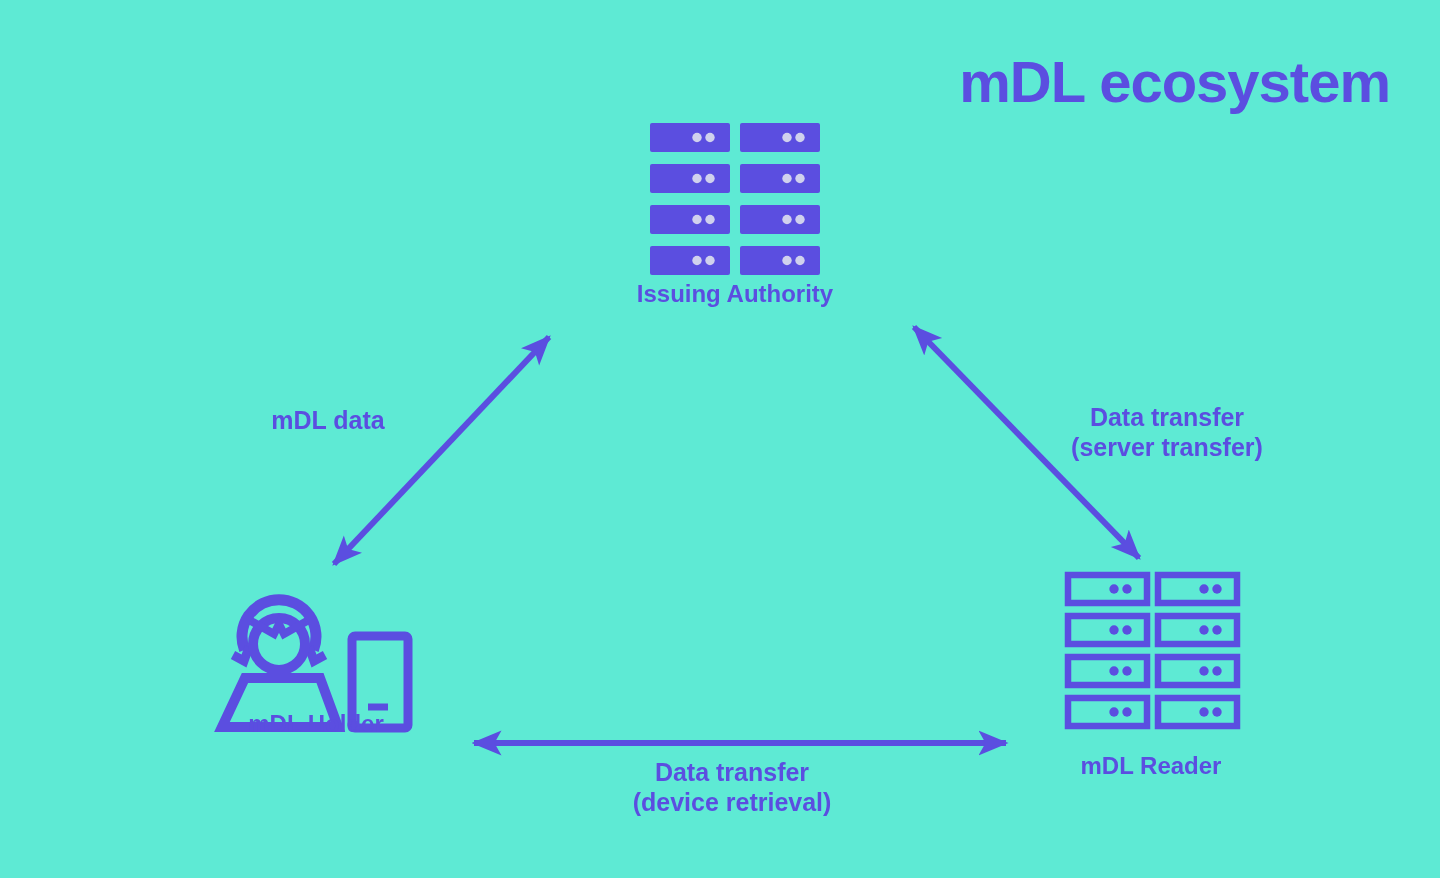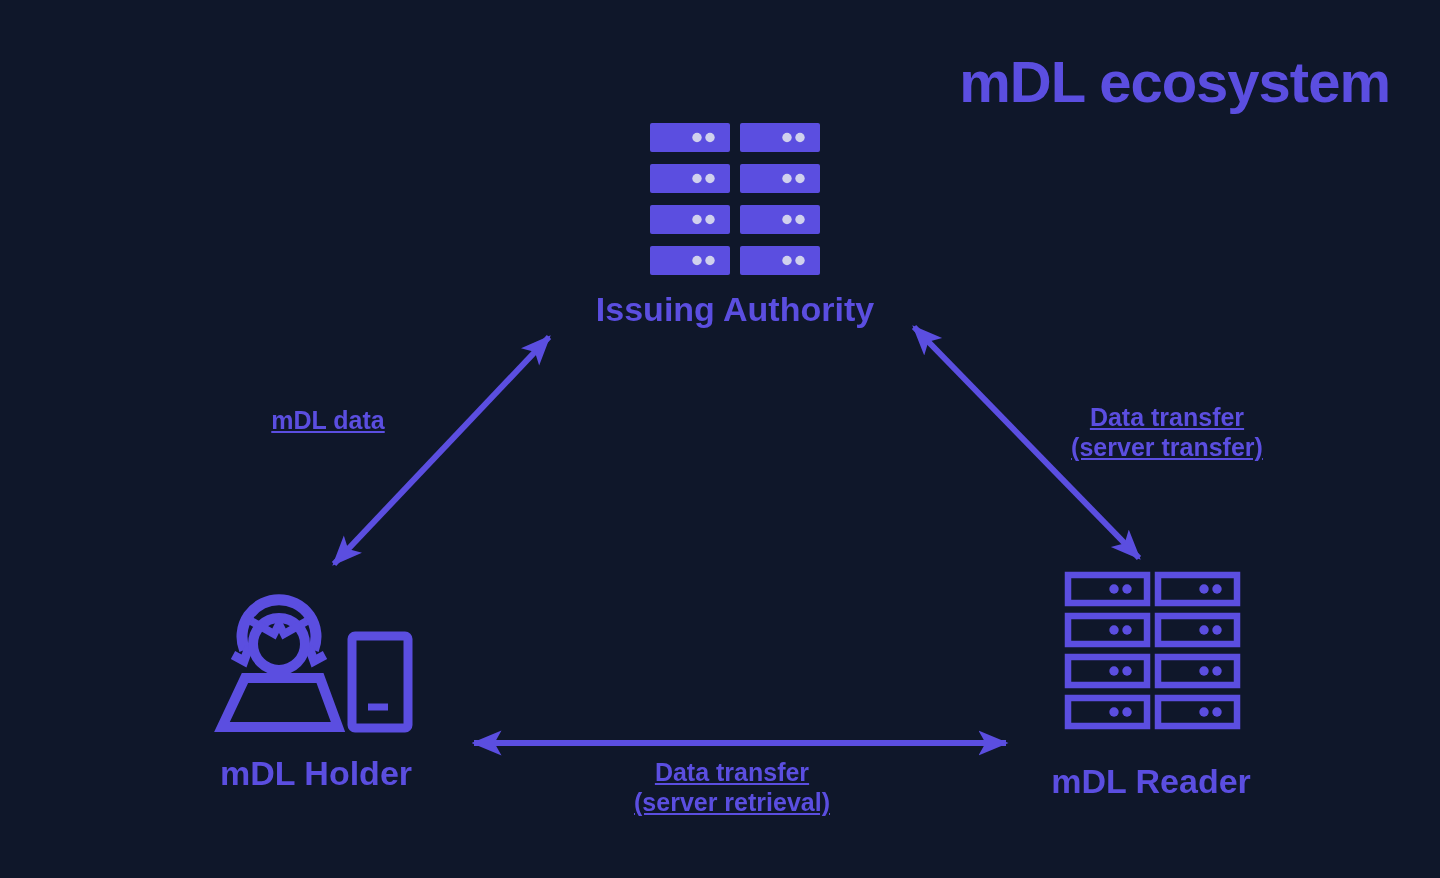--- a/index.html
+++ b/index.html
@@ -5,48 +5,46 @@
   html, body {
     margin: 0;
     padding: 0;
     background: #d0d1ed;
     font-family: "Liberation Sans", sans-serif;
   }
   .canvas {
     position: relative;
     width: 1440px;
     height: 878px;
-    background: #0f172a;
+    background: #5eead4;
     overflow: hidden;
   }
   .abs { position: absolute; }
   .title {
     left: 890px;
     top: 48px;
     width: 500px;
     text-align: right;
     font-size: 58px;
     font-weight: 700;
     color: #5b4ee0;
     letter-spacing: -1px;
   }
   .node-label {
-    font-size: 34px;
+    font-size: 24px;
     font-weight: 700;
     color: #5b4ee0;
     text-align: center;
-    margin-top: 10px;
   }
   .edge-label {
     font-size: 25px;
     line-height: 30px;
     font-weight: 700;
     color: #5b4ee0;
     text-align: center;
-    text-decoration: underline;
   }
   svg { display: block; overflow: visible; }
   .stroke-icon { stroke: #5b4ee0; fill: none; }
 </style>
 </head>
 <body>
 
 <div class="canvas">
 
   <svg class="abs" style="left:0;top:0" width="1440" height="878" viewBox="0 0 1440 878">
@@ -105,21 +103,21 @@
 
     <path class="stroke-icon" d="M 33 26 L 56 39 L 61 29 L 66 39 L 89 26" stroke-width="8" stroke-linejoin="miter"></path>
 
     <path class="stroke-icon" d="M 27 83 L 102 83 L 120 132 L 4 132 Z" stroke-width="10" stroke-linejoin="miter"></path>
 
     <g>
       <rect class="stroke-icon" x="134" y="41" width="56" height="92" rx="3" stroke-width="9"></rect>
       <line x1="150" y1="112" x2="170" y2="112" stroke="#5b4ee0" stroke-width="7"></line>
     </g>
   </svg>
-  <div class="abs node-label" style="left:166px;top:744px;width:300px">mDL Holder</div>
+  <div class="abs node-label" style="left:166px;top:710px;width:300px">mDL Holder</div>
 
   <svg class="abs" style="left:1068px;top:575px" width="170" height="151" viewBox="0 0 170 151">
     <g fill="none" stroke="#5b4ee0" stroke-width="6.5">
       <rect x="0" y="0" width="79" height="28"></rect>
       <rect x="90" y="0" width="79" height="28"></rect>
       <rect x="0" y="41" width="79" height="28"></rect>
       <rect x="90" y="41" width="79" height="28"></rect>
       <rect x="0" y="82" width="79" height="28"></rect>
       <rect x="90" y="82" width="79" height="28"></rect>
       <rect x="0" y="123" width="79" height="28"></rect>
@@ -150,16 +148,16 @@
     <div>mDL data</div>
   </div>
 
   <div class="abs edge-label" style="left:1017px;top:402px;width:300px">
     <div>Data transfer</div>
     <div>(server transfer)</div>
   </div>
 
   <div class="abs edge-label" style="left:582px;top:757px;width:300px">
     <div>Data transfer</div>
-    <div>(server retrieval)</div>
+    <div>(device retrieval)</div>
   </div>
 
 </div>
 
 </body></html>

